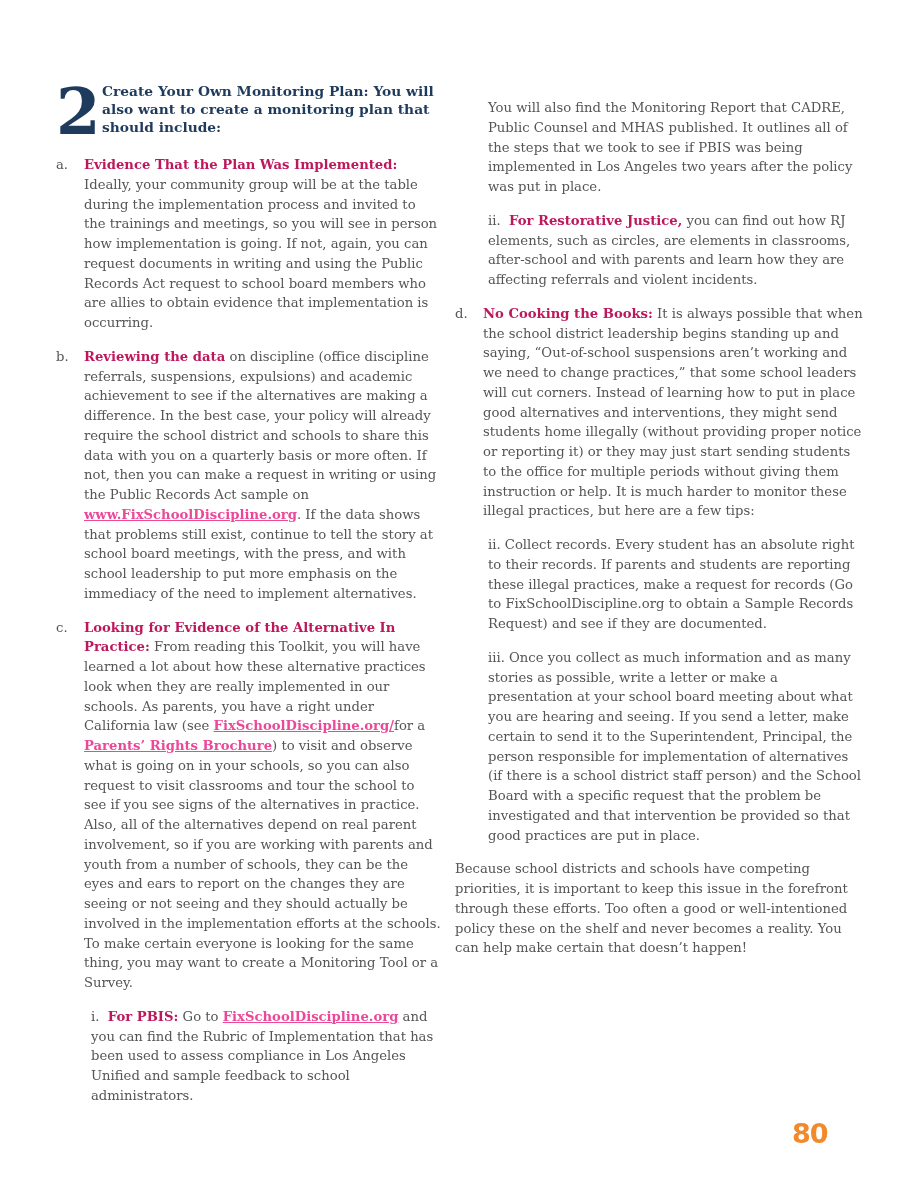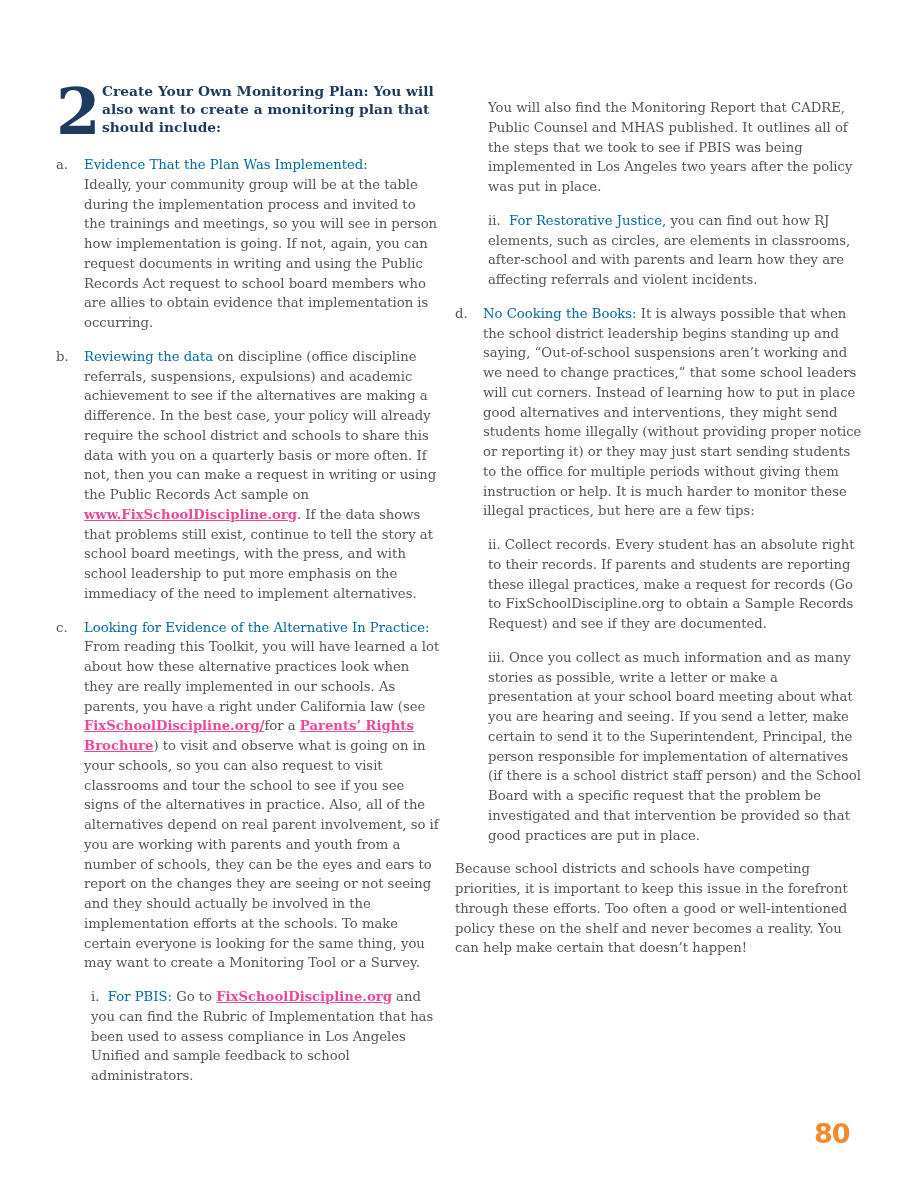--- a/index.html
+++ b/index.html
@@ -12,29 +12,29 @@
             font-weight: bold; font-size: 64px; line-height: 56px; color: #1e3a5c; letter-spacing: -2px; }
   .header-text { margin-left: 46px; font-family: "DejaVu Serif", serif; font-weight: bold;
                  font-size: 13.8px; line-height: 18px; color: #1e3a5c; }
 
   .col { position: absolute; font-size: 13.2px; line-height: 19.75px; }
   .col-left { left: 56px; top: 155px; width: 385px; }
   .col-right { left: 455px; top: 98px; width: 410px; }
 
   .item { position: relative; padding-left: 28px; margin-bottom: 14px; }
   .marker { position: absolute; left: 0; top: 0; }
-  .head { font-weight: normal; color: #0369a1; }
+  .head { font-weight: bold; color: #be185d; }
   a.link { font-weight: bold; color: #ec4899; text-decoration: underline; }
 
   .sub { position: relative; margin-bottom: 14px; }
   .sub-left { margin-left: 35px; }
   .sub-right { margin-left: 33px; }
   .para { margin: 0; }
 
-  .pagenum { position: absolute; left: 814px; top: 1118px; font-family: "DejaVu Sans", sans-serif;
+  .pagenum { position: absolute; left: 792px; top: 1118px; font-family: "DejaVu Sans", sans-serif;
              font-weight: bold; font-size: 27px; color: #f28a2b; letter-spacing: -1px; }
 </style>
 </head>
 <body>
 
 <div class="page">
 
   <div class="header">
     <div class="bignum">2</div>
     <div class="header-text">Create Your Own Monitoring Plan:  You will also want to create a monitoring plan that should include:</div>

